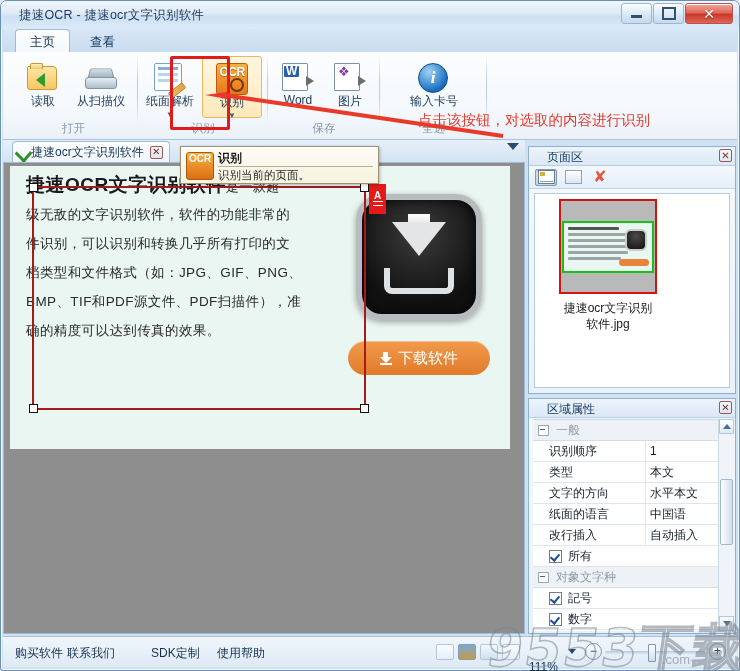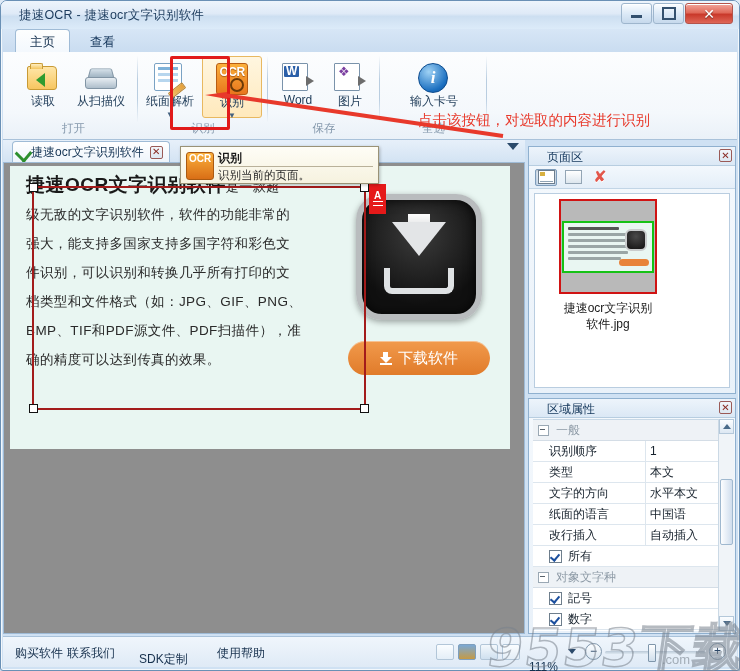--- a/index.html
+++ b/index.html
@@ -650,21 +650,20 @@
     <div class="zoomsel"></div>
   </div>
 
   <div class="docview">
     <div class="page">
       <div class="page-body">
         <div class="doc-head">
           <span>捷速OCR文字识别软件</span><span class="small">是一款超</span>
         </div>
         <div class="doc-p">级无敌的文字识别软件，软件的功能非常的</div>
-        <div class="doc-p">强大，能支持多国家支持多国字符和彩色文</div>
         <div class="doc-p">件识别，可以识别和转换几乎所有打印的文</div>
         <div class="doc-p">档类型和文件格式（如：JPG、GIF、PNG、</div>
         <div class="doc-p">BMP、TIF和PDF源文件、PDF扫描件），准</div>
         <div class="doc-p">确的精度可以达到传真的效果。</div>
       </div>
 
       <div class="dl-icon">
         <div class="stem"></div>
         <div class="arrow"></div>
         <div class="tray"></div>
@@ -795,21 +794,21 @@
       <div class="thumbbar"></div>
       <div class="arw dn">
           <span class="tri-dn"></span>
         </div>
     </div>
   </div>
 
   <div class="statusbar">
     <div class="slink" style="left:12px;">购买软件</div>
     <div class="slink" style="left:64px;">联系我们</div>
-    <div class="slink" style="left:136px;margin-top:6px;">SDK定制</div>
+    <div class="slink" style="left:148px;">SDK定制</div>
     <div class="slink" style="left:214px;">使用帮助</div>
 
     <div class="vbtn" style="left:433px;"></div>
     <div class="vbtn active" style="left:455px; background:linear-gradient(180deg,#7aa9d6,#c59a45);"></div>
     <div class="vbtn" style="left:477px; background:linear-gradient(180deg,#f3f8fc,#cfe0ef);"></div>
     <div class="vbtn" style="left:499px;"></div>
 
     <div class="zoomtxt" style="left:526px;margin-top:16px;">111%</div>
     <div class="zcaret" style="left:565px;"></div>
 

